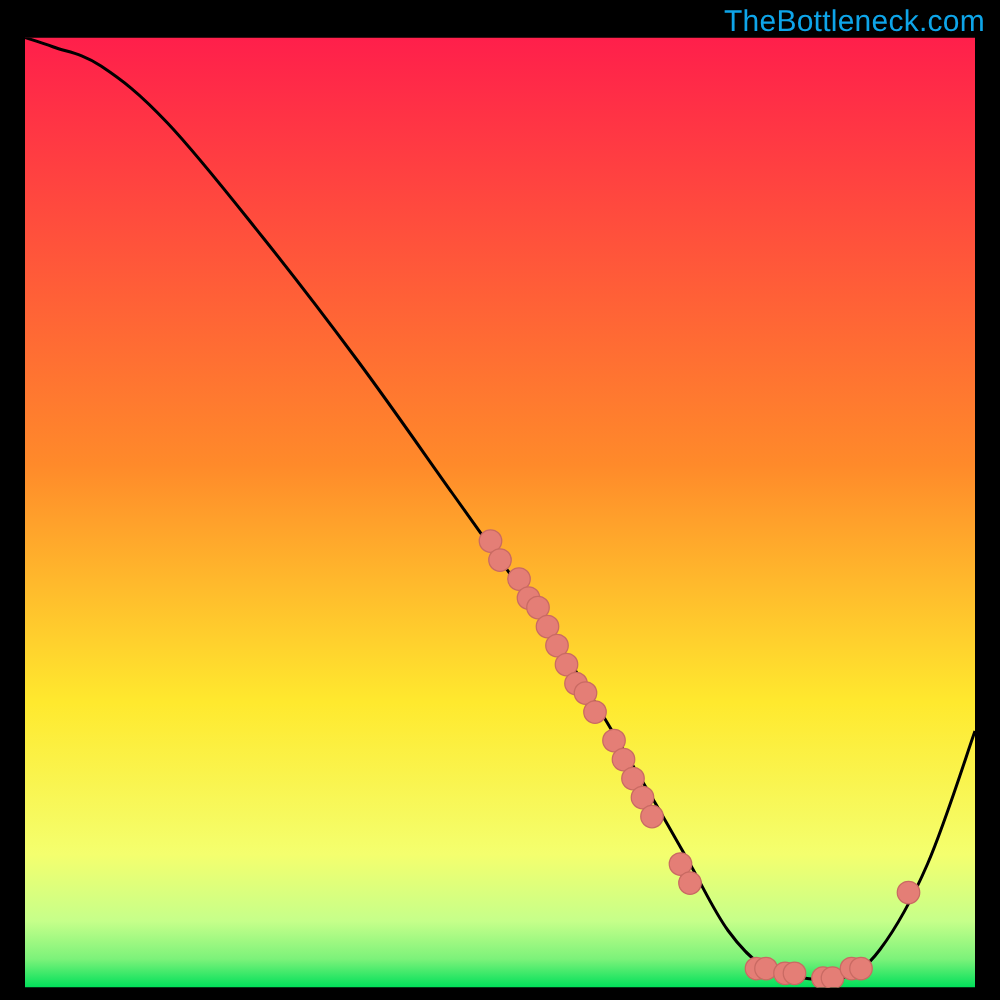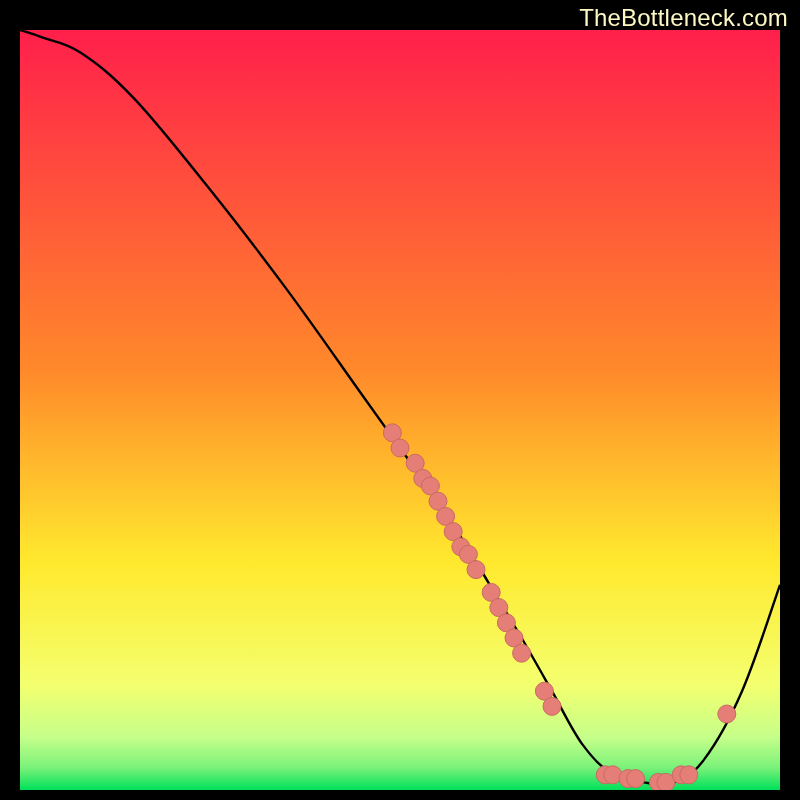--- a/index.html
+++ b/index.html
@@ -16,21 +16,21 @@
     width: 800px;
     height: 800px;
     background: #000;
   }
   .watermark {
     position: absolute;
     top: 4px;
     right: 12px;
     font-size: 24px;
     font-weight: 500;
-    color: #fef9c3;
+    color: #0ea5e9;
     letter-spacing: 0.2px;
     z-index: 5;
   }
   .plot {
     position: absolute;
     left: 20px;
     top: 30px;
     width: 760px;
     height: 760px;
   }

